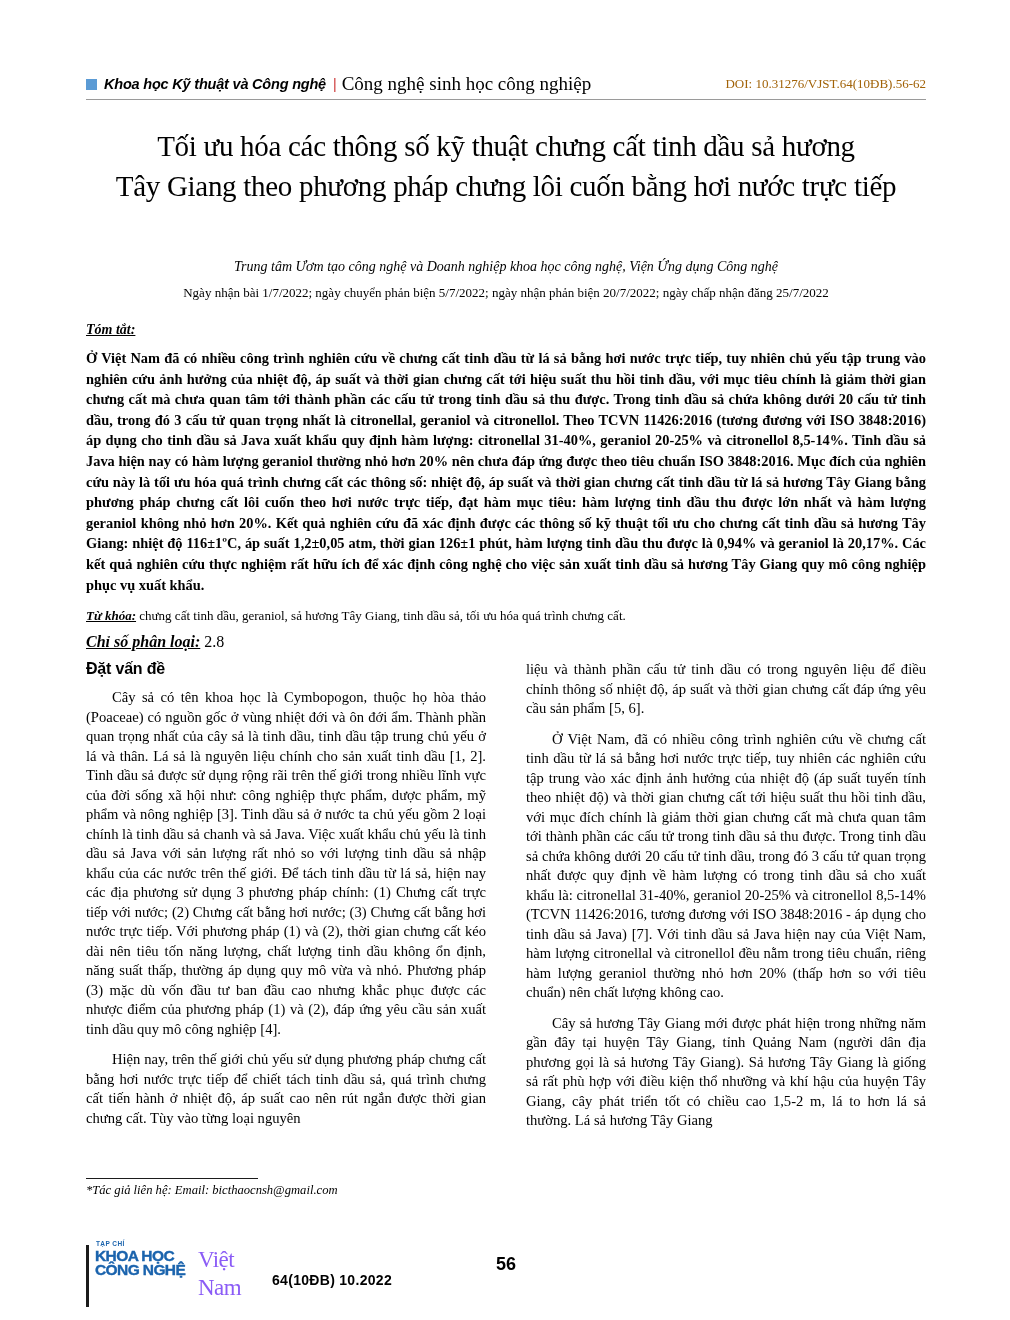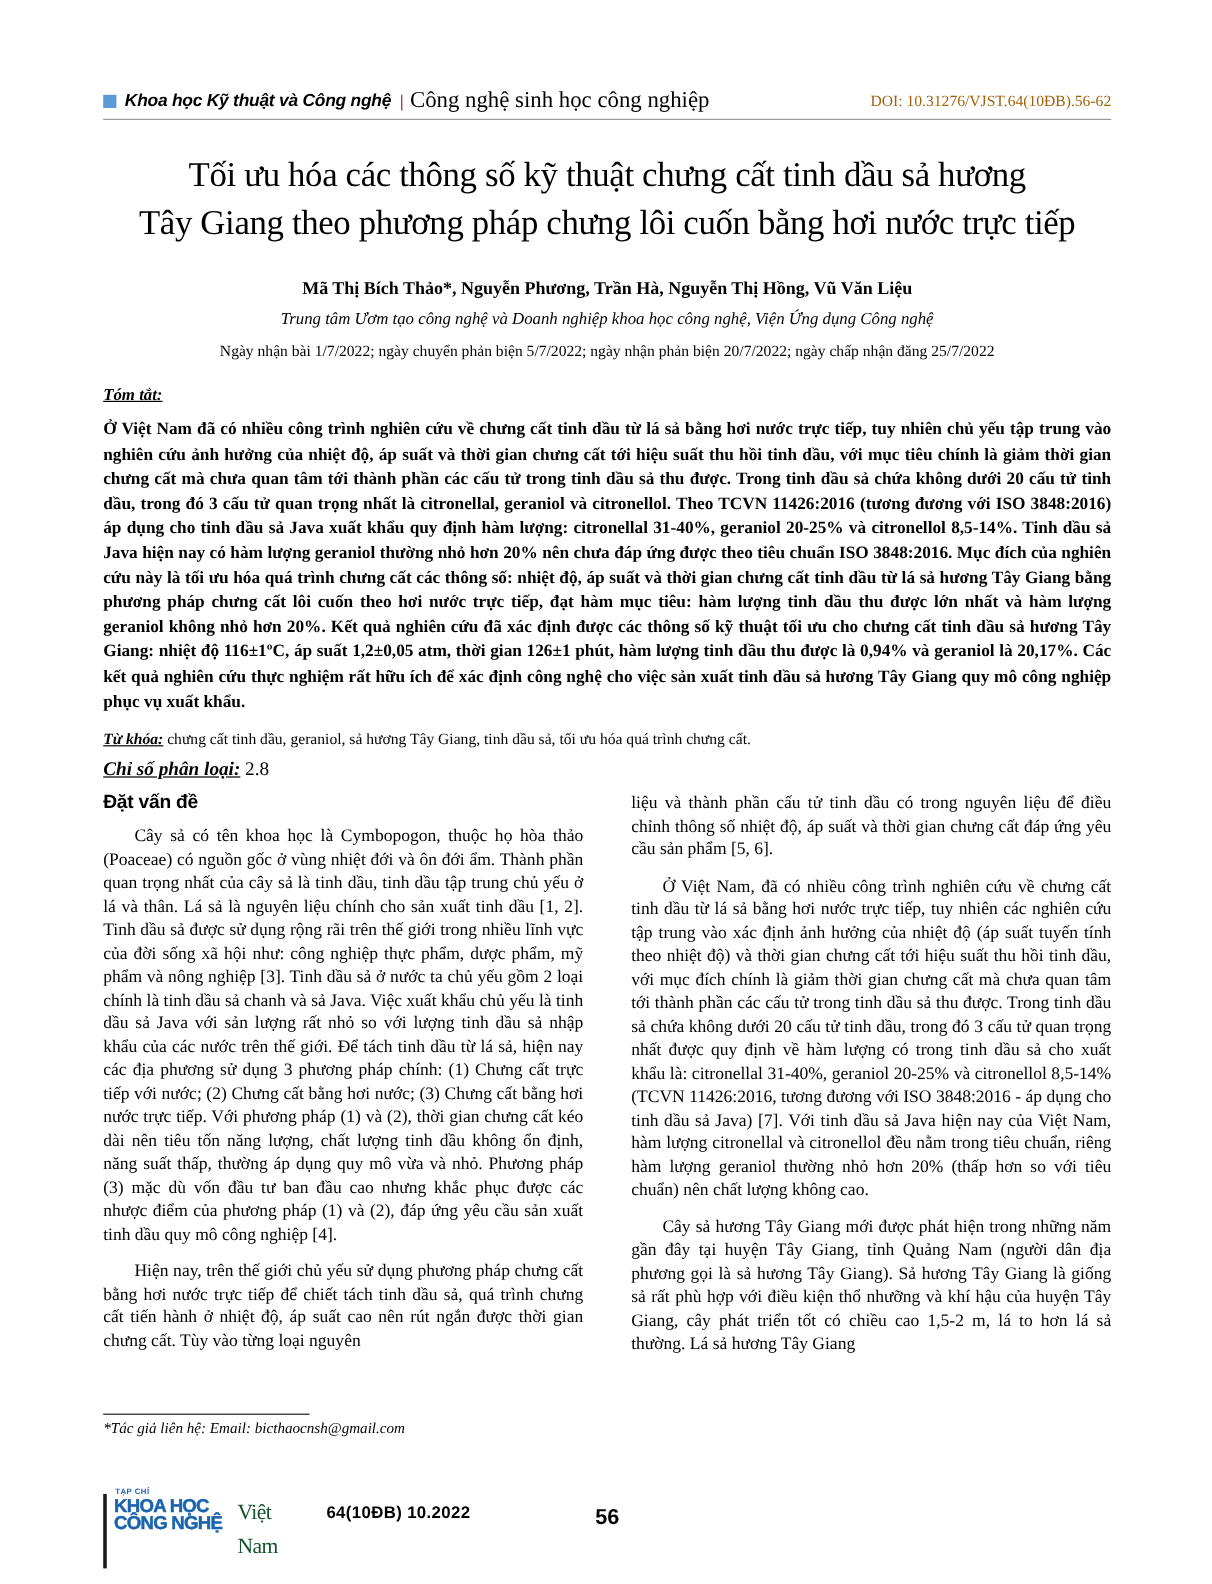--- a/index.html
+++ b/index.html
@@ -269,29 +269,29 @@
     line-height: 15px;
     -webkit-text-stroke: 0.4px #1a63ad;
   }
   .brand-l1 { top: 8px; }
   .brand-l2 { top: 22px; }
   .brand-vn {
     position: absolute;
     left: 104px;
     top: 6px;
     font-family: "Liberation Serif", "DejaVu Serif", serif;
-    font-size: 18px;
-    color: #14532d;
+    font-size: 23px;
+    color: #8b5cf6;
     letter-spacing: -0.5px;
     line-height: 28px;
   }
   .footer-issue {
     position: absolute;
     left: 186px;
-    top: 12px;
+    top: 32px;
     font-family: "Liberation Sans", "DejaVu Sans", sans-serif;
     font-weight: bold;
     font-size: 14px;
     letter-spacing: 0.3px;
     white-space: nowrap;
   }
   .footer-page {
     position: absolute;
     left: 410px;
     top: 14px;
@@ -312,21 +312,20 @@
     <span class="header-sub">Công nghệ sinh học công nghiệp</span>
     <span class="header-doi">DOI: 10.31276/VJST.64(10ĐB).56-62</span>
   </div>
   <div class="header-line"></div>
 
   <div class="title-block">
     <div class="title-line">Tối ưu hóa các thông số kỹ thuật chưng cất tinh dầu sả hương</div>
     <div class="title-line">Tây Giang theo phương pháp chưng lôi cuốn bằng hơi nước trực tiếp</div>
   </div>
 
-  <div class="authors">Mã Thị Bích Thảo*, Nguyễn Phương,  Trần Hà, Nguyễn Thị Hồng, Vũ Văn Liệu</div>
   <div class="affiliation">Trung tâm Ươm tạo công nghệ và Doanh nghiệp khoa học công nghệ, Viện Ứng dụng Công nghệ</div>
   <div class="dates">Ngày nhận bài 1/7/2022; ngày chuyển phản biện 5/7/2022; ngày nhận phản biện 20/7/2022; ngày chấp nhận đăng 25/7/2022</div>
 
   <div class="abstract-label">Tóm tắt:</div>
   <div class="abstract-body">Ở Việt Nam đã có nhiều công trình nghiên cứu về chưng cất tinh dầu từ lá sả bằng hơi nước trực tiếp, tuy nhiên chủ yếu tập trung vào nghiên cứu ảnh hưởng của nhiệt độ, áp suất và thời gian chưng cất tới hiệu suất thu hồi tinh dầu, với mục tiêu chính là giảm thời gian chưng cất mà chưa quan tâm tới thành phần các cấu tử trong tinh dầu sả thu được. Trong tinh dầu sả chứa không dưới 20 cấu tử tinh dầu, trong đó 3 cấu tử quan trọng nhất là citronellal, geraniol và citronellol. Theo TCVN 11426:2016 (tương đương với ISO 3848:2016) áp dụng cho tinh dầu sả Java xuất khẩu quy định hàm lượng: citronellal 31-40%, geraniol 20-25% và citronellol 8,5-14%. Tinh dầu sả Java hiện nay có hàm lượng geraniol thường nhỏ hơn 20% nên chưa đáp ứng được theo tiêu chuẩn ISO 3848:2016. Mục đích của nghiên cứu này là tối ưu hóa quá trình chưng cất các thông số: nhiệt độ, áp suất và thời gian chưng cất tinh dầu từ lá sả hương Tây Giang bằng phương pháp chưng cất lôi cuốn theo hơi nước trực tiếp, đạt hàm mục tiêu: hàm lượng tinh dầu thu được lớn nhất và hàm lượng geraniol không nhỏ hơn 20%. Kết quả nghiên cứu đã xác định được các thông số kỹ thuật tối ưu cho chưng cất tinh dầu sả hương Tây Giang: nhiệt độ 116±1ºC, áp suất 1,2±0,05 atm, thời gian 126±1 phút, hàm lượng tinh dầu thu được là 0,94% và geraniol là 20,17%. Các kết quả nghiên cứu thực nghiệm rất hữu ích để xác định công nghệ cho việc sản xuất tinh dầu sả hương Tây Giang quy mô công nghiệp phục vụ xuất khẩu.</div>
 
   <div class="keywords">
     <span class="kw-label">Từ khóa:</span><span> chưng cất tinh dầu, geraniol, sả hương Tây Giang, tinh dầu sả, tối ưu hóa quá trình chưng cất.</span>
   </div>
 

